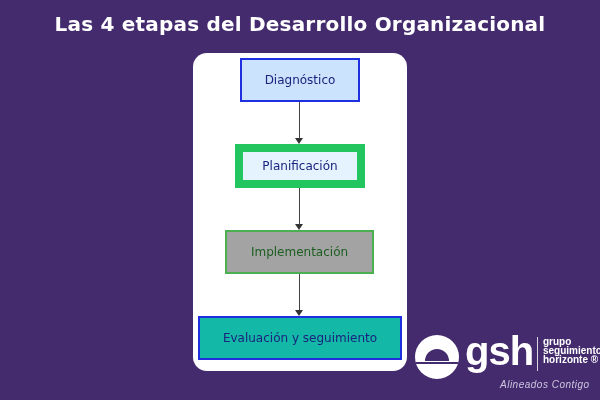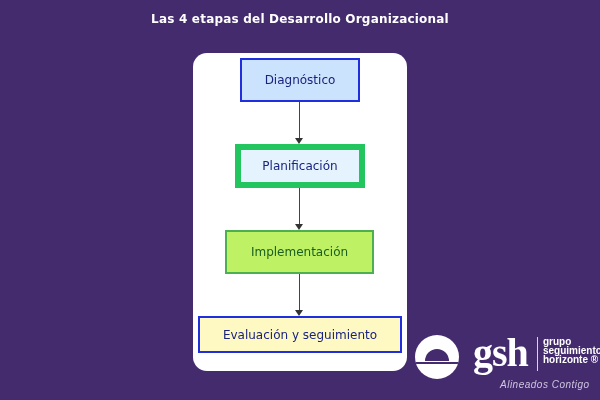--- a/index.html
+++ b/index.html
@@ -1,30 +1,30 @@
 <!DOCTYPE html>
 <html><head>
 <meta charset="utf-8">
 <style>
   html, body { margin:0; padding:0; }
   body { width:600px; height:400px; background:#432B6E; position:relative; overflow:hidden; font-family:"DejaVu Sans", sans-serif; }
-  .title { position:absolute; top:12px; left:0; width:600px; text-align:center; color:#fff; font-size:12px; font-weight:bold; letter-spacing:0.2px; }
+  .title { position:absolute; top:12px; left:0; width:600px; text-align:center; color:#fff; font-size:20px; font-weight:bold; letter-spacing:0.2px; }
   .card { position:absolute; left:193px; top:53px; width:214px; height:318px; background:#fff; border-radius:14px; }
   .node { position:absolute; box-sizing:border-box; display:flex; align-items:center; justify-content:center; font-size:12px; }
   .n1 { left:240px; top:58px; width:120px; height:44px; background:#CCE3FD; border:2px solid #1F2FE0; color:#1a237e;text-align:center; }
-  .n2 { left:235px; top:144px; width:130px; height:44px; background:#E5F3FF; border:6px solid #22c55e; color:#1a237e; }
-  .n3 { left:225px; top:230px; width:149px; height:44px; background:#bef264; border:2px solid #4CAF50; color:#1b5e20; }
-  .n4 { left:198px; top:316px; width:204px; height:37px; background:#fef9c3; border:2px solid #1F2FE0; color:#1a237e; }
+  .n2 { left:235px; top:144px; width:130px; height:44px; background:#E5F3FF; border:8px solid #22c55e; color:#1a237e; }
+  .n3 { left:225px; top:230px; width:149px; height:44px; background:#a3a3a3; border:2px solid #4CAF50; color:#1b5e20; }
+  .n4 { left:198px; top:316px; width:204px; height:44px; background:#14b8a6; border:2px solid #1F2FE0; color:#1a237e; }
   .edge { position:absolute; left:299px; width:1px; background:#444; }
   .arrow { position:absolute; left:295px; width:0; height:0; border-left:4px solid transparent; border-right:4px solid transparent; border-top:6px solid #333; }
   .logo { position:absolute; left:415px; top:335px; }
   .logo-mark { position:absolute; left:0; top:0; width:44px; height:44px; border-radius:50%; background:#fff; overflow:hidden; }
   .logo-mark .cut { position:absolute; left:0; top:27px; width:44px; height:2px; background:#432B6E; }
   .logo-mark .hole { position:absolute; left:10px; top:14px; width:24px; height:24px; border-radius:50% 50% 0 0; background:#432B6E; clip-path: inset(0 0 50% 0); }
-  .logo-gsh { position:absolute; left:50px; top:-6px; color:#fff; font-size:40px; font-weight:bold; font-family:Liberation Serif, serif; letter-spacing:-1px;margin-left:8px; }
+  .logo-gsh { position:absolute; left:50px; top:-6px; color:#fff; font-size:40px; font-weight:bold; font-family:Liberation Sans, sans-serif; letter-spacing:-1px; }
   .logo-sep { position:absolute; left:122px; top:2px; width:1px; height:34px; background:#fff; opacity:0.8; }
   .logo-sub { position:absolute; left:128px; top:2px; color:#fff; font-size:10px; line-height:9px; font-weight:bold; font-family:"Liberation Sans", sans-serif; }
   .tagline { position:absolute; left:500px; top:373px; color:#cfc6e0; font-size:10px; font-style:italic; font-family:"Liberation Sans", sans-serif; letter-spacing:0.5px;margin-top:6px; }
 </style>
 </head>
 <body>
 
 <div class="title">Las 4 etapas del Desarrollo Organizacional</div>
 
 <div class="card"></div>

